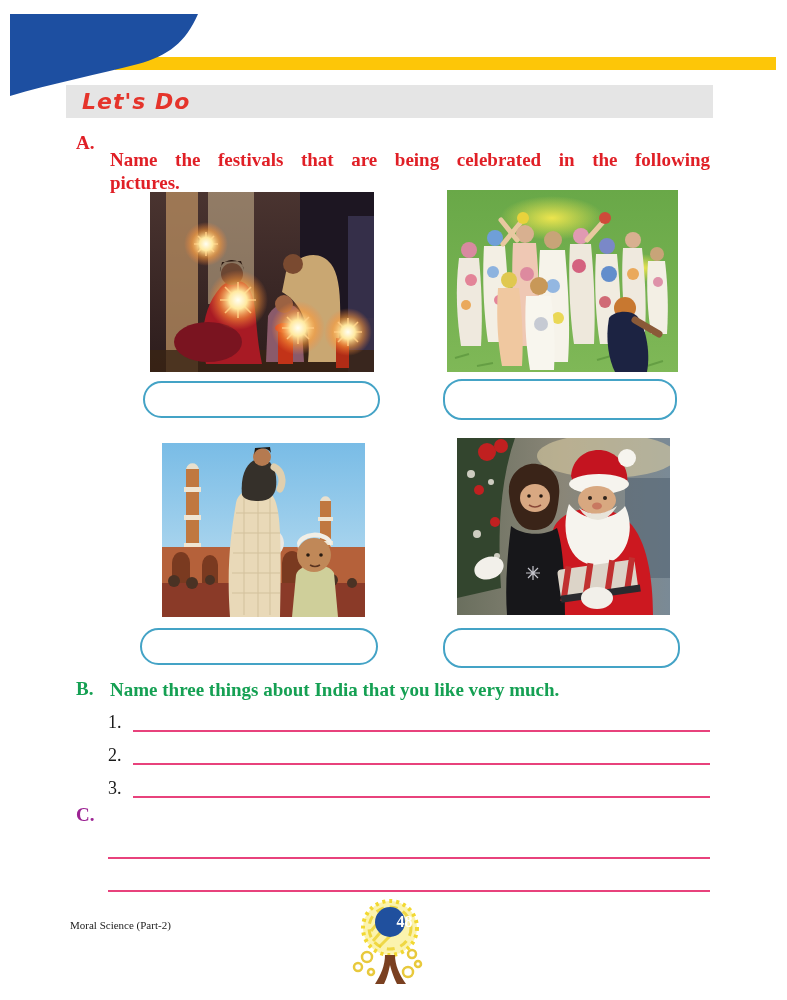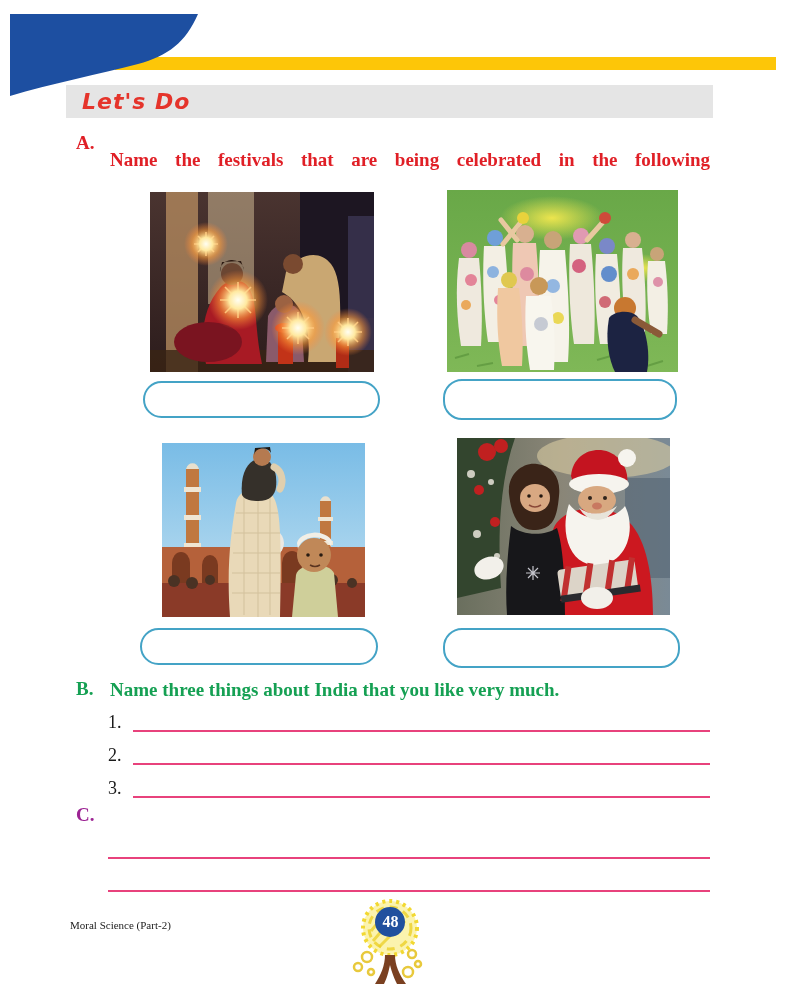--- a/index.html
+++ b/index.html
@@ -47,39 +47,40 @@
   .num{position:absolute;left:108px;font-size:18px;color:#1a1a1a;}
   .blank-line{position:absolute;height:2px;background:#e8427c;}
   .bl-b{left:133px;width:577px;}
   .bl-c{left:108px;width:602px;}
   
   .footer-title{position:absolute;left:70px;top:919px;font-size:11px;color:#1a1a1a;text-align:center;}
   .badge{position:absolute;left:345px;top:895px;width:90px;height:100px;}
   .badge svg{display:block;width:100%;height:100%;}
   .page-number{
     position:absolute;left:375px;top:913px;width:31px;text-align:center;
-    color:#ffffff;font-size:16px;font-weight:bold;z-index:3;
+    color:#ffffff;font-size:16px;font-weight:bold;z-index:3;padding-left:14px;
   }
 </style>
 </head>
 <body>
 
 <div class="page">
 
   <div class="yellow-bar"></div>
   <svg class="blue-swoosh" viewBox="0 0 200 86">
     <path d="M2,2 L190,2 C178,30 160,44 130,52 C92,62 42,72 2,84 Z" fill="#1d4fa1"></path>
   </svg>
   <div class="banner">
     <span class="banner-label">Let's Do</span>
   </div>
 
   <span class="sec-label a-label">A.</span>
   <div class="sec-text a-text">
     <span class="just">Name the festivals that are being celebrated in the following</span>
+    <span class="l2">pictures.</span>
   </div>
 
   <div class="photo photo-diwali">
     <svg viewBox="0 0 224 180" preserveAspectRatio="none">
       <defs>
         <linearGradient id="dwbg" x1="0" y1="0" x2="0" y2="1">
           <stop offset="0" stop-color="#4a3430"></stop>
             <stop offset="1" stop-color="#2c1c1c"></stop>
         </linearGradient>
         <radialGradient id="dwsp">

